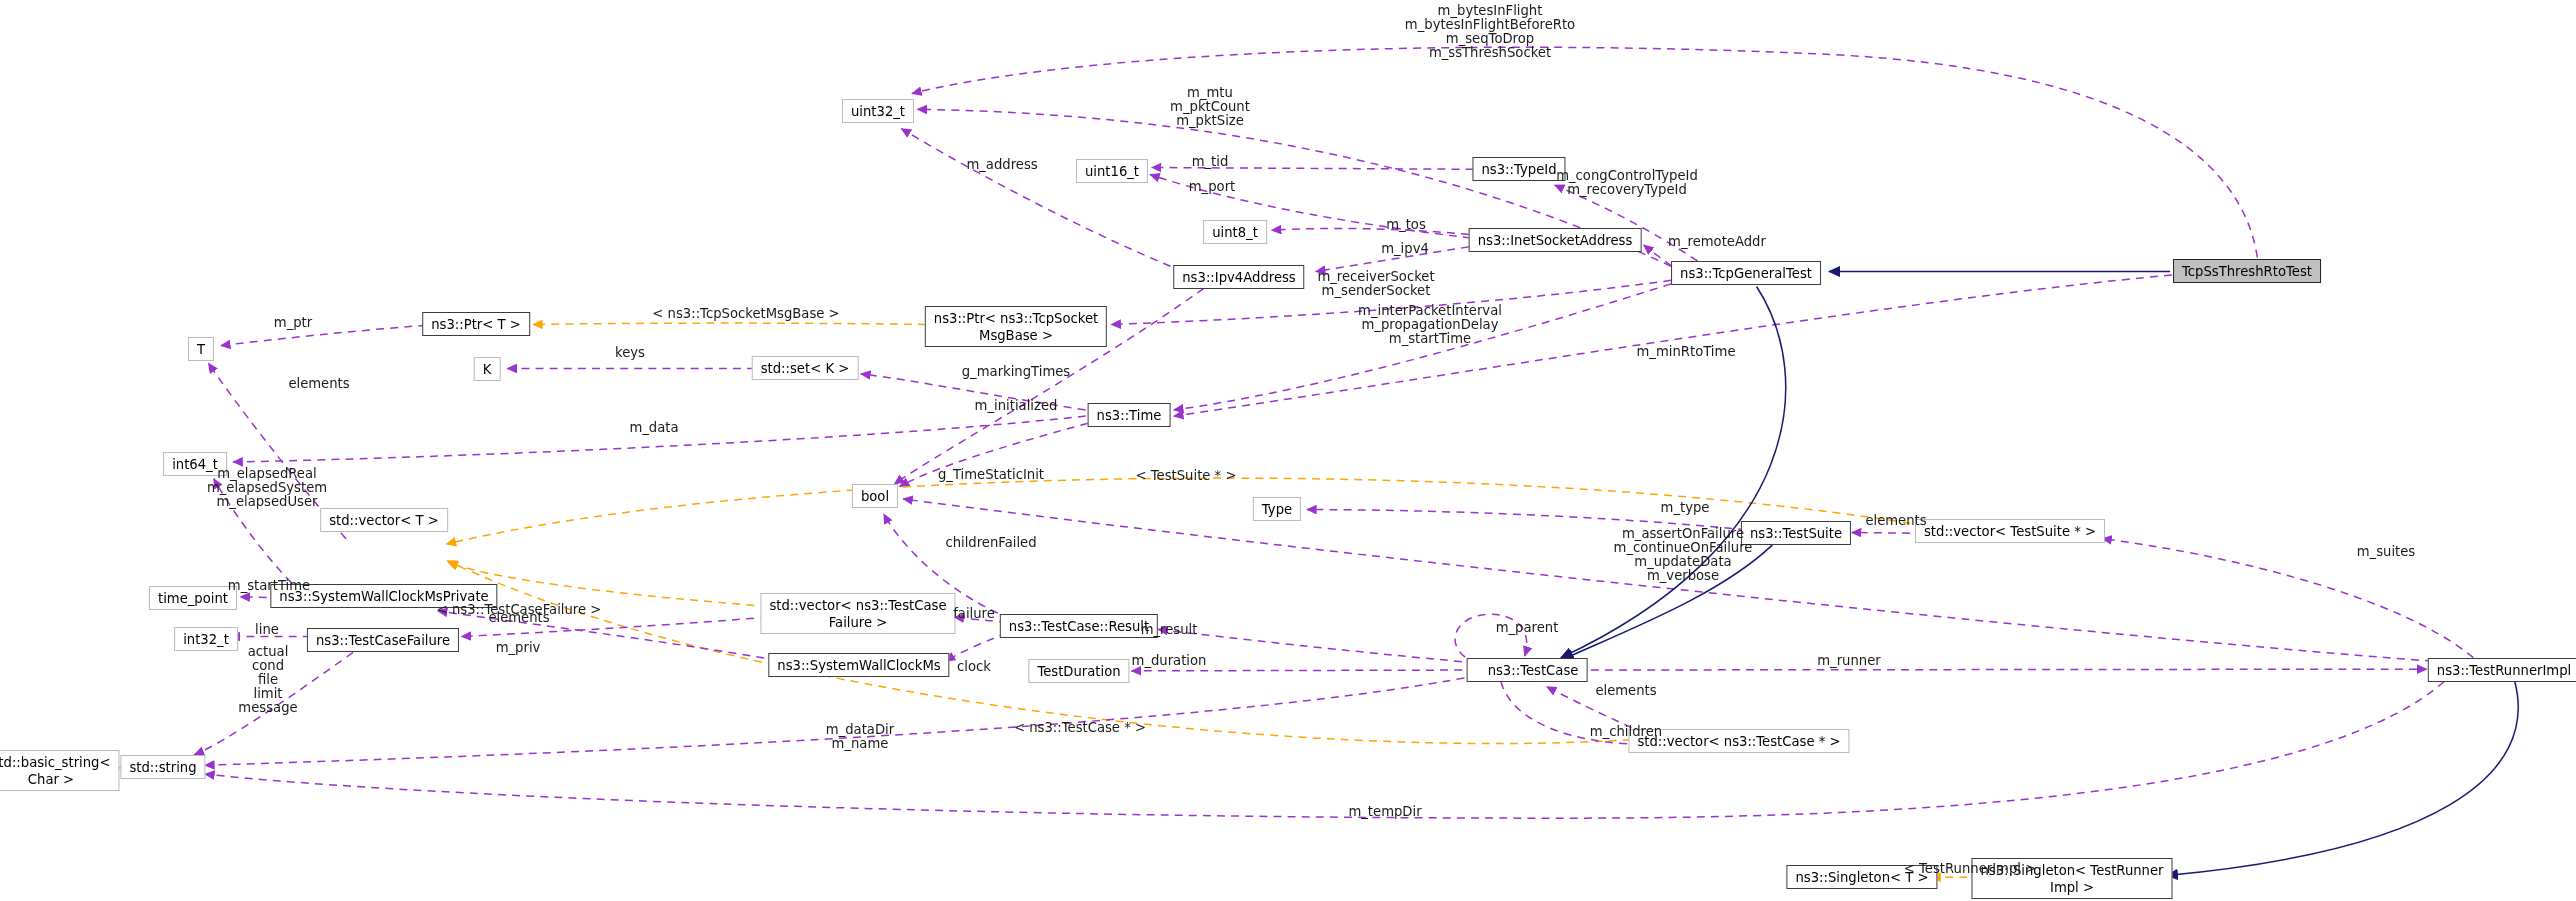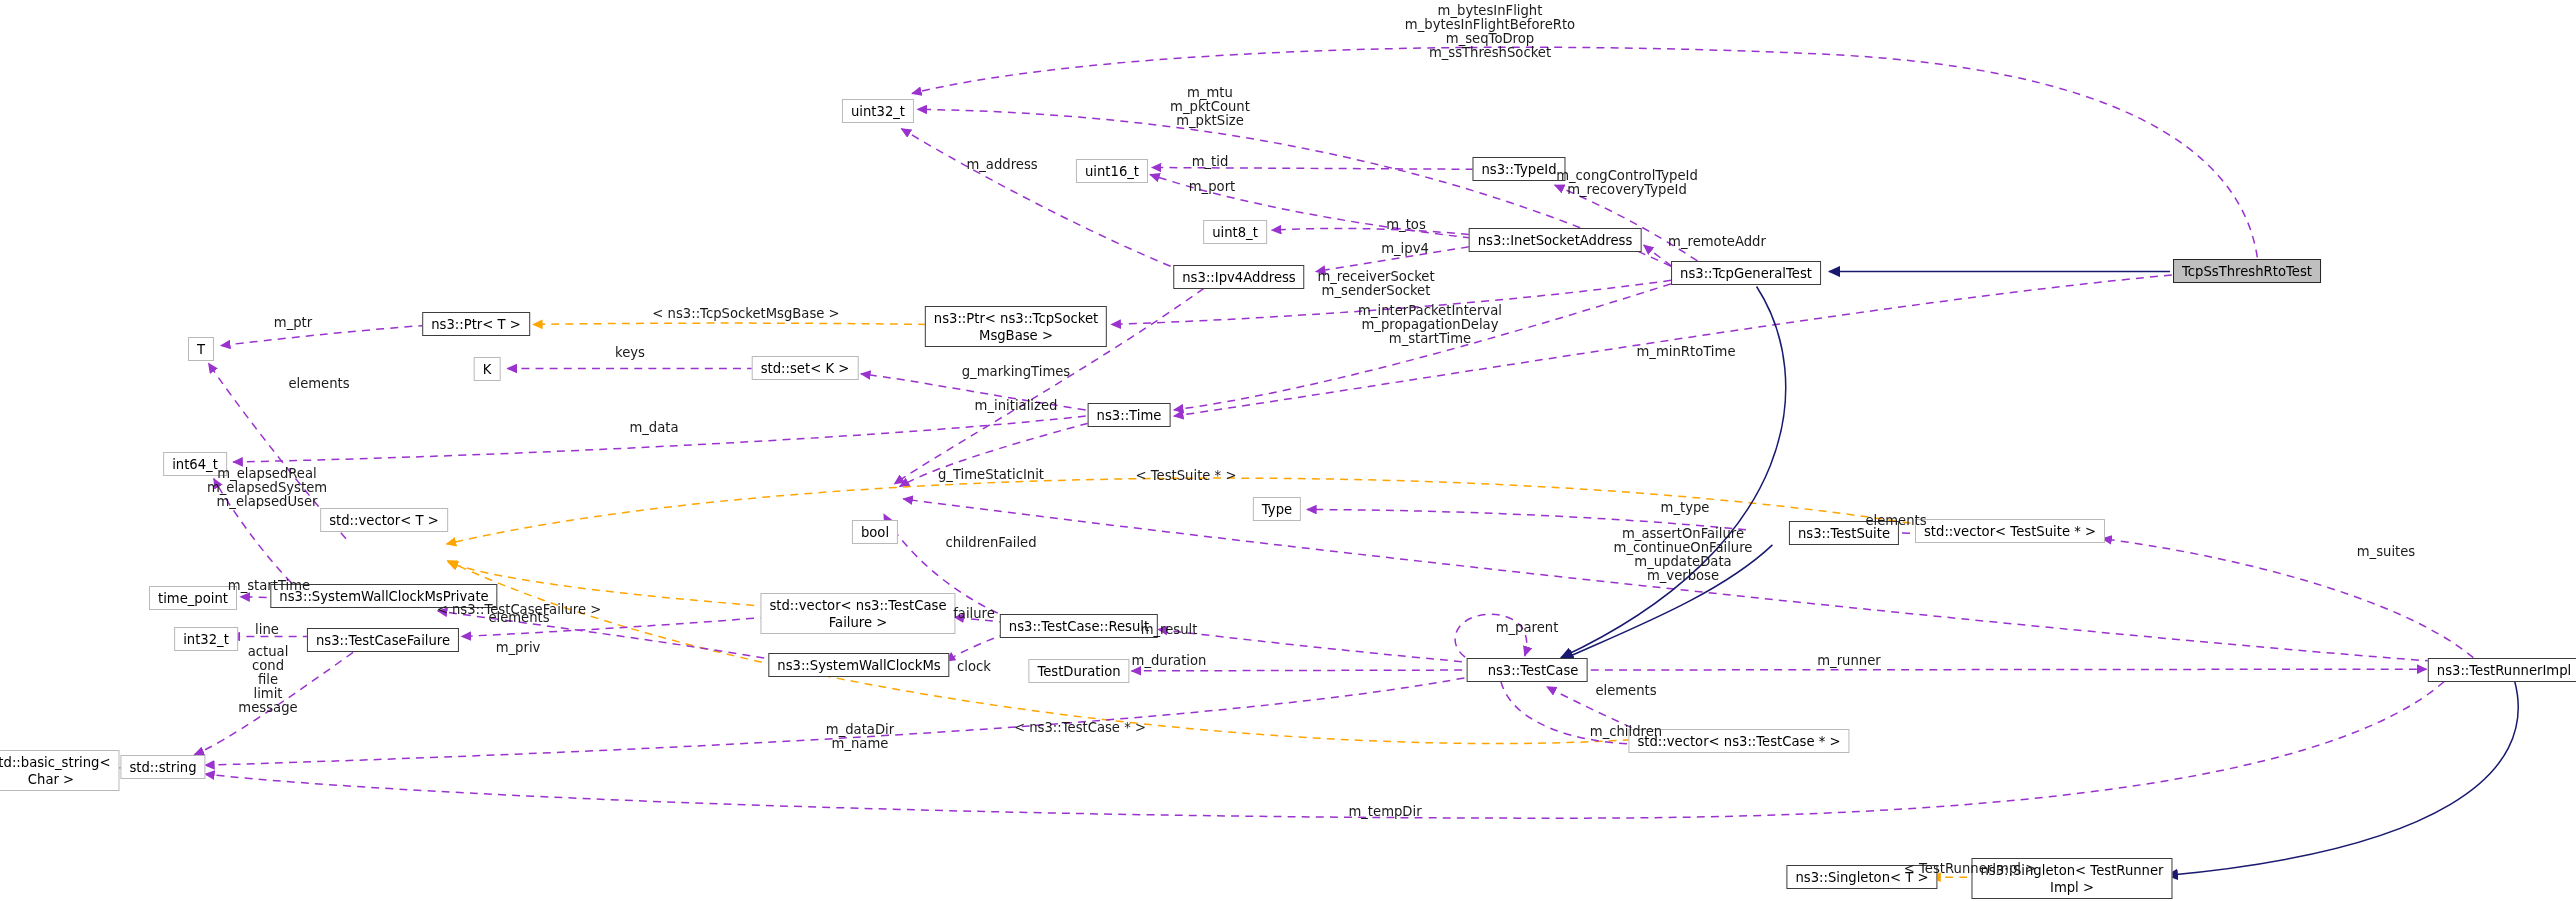--- a/index.html
+++ b/index.html
@@ -93,23 +93,23 @@
       <div class="node cls" style="left: 1746px; top: 261px;">ns3::TcpGeneralTest</div>
       <div class="node focus" style="left: 2247px; top: 259px;">TcpSsThreshRtoTest</div>
       <div class="node " style="left: 201px; top: 337px;">T</div>
       <div class="node cls" style="left: 476px; top: 312px;">ns3::Ptr&lt; T &gt;</div>
       <div class="node cls" style="left: 1016px; top: 306px;">ns3::Ptr&lt; ns3::TcpSocket
 MsgBase &gt;</div>
       <div class="node " style="left: 487px; top: 357px;">K</div>
       <div class="node " style="left: 805px; top: 356px;">std::set&lt; K &gt;</div>
       <div class="node cls" style="left: 1129px; top: 403px;">ns3::Time</div>
       <div class="node " style="left: 195px; top: 452px;">int64_t</div>
-      <div class="node " style="left: 875px; top: 484px; margin-top: 36px;">bool</div>
+      <div class="node " style="left: 875px; top: 484px;">bool</div>
       <div class="node " style="left: 1277px; top: 497px;">Type</div>
-      <div class="node cls" style="left: 1796px; top: 521px; margin-left: 48px;">ns3::TestSuite</div>
+      <div class="node cls" style="left: 1796px; top: 521px;">ns3::TestSuite</div>
       <div class="node " style="left: 2010px; top: 519px;">std::vector&lt; TestSuite * &gt;</div>
       <div class="node " style="left: 384px; top: 508px;">std::vector&lt; T &gt;</div>
       <div class="node " style="left: 193px; top: 586px;">time_point</div>
       <div class="node cls" style="left: 384px; top: 584px;">ns3::SystemWallClockMsPrivate</div>
       <div class="node " style="left: 194px; top: 627px; margin-left: 12px;">int32_t</div>
       <div class="node cls" style="left: 383px; top: 628px;">ns3::TestCaseFailure</div>
       <div class="node " style="left: 858px; top: 593px;">std::vector&lt; ns3::TestCase
 Failure &gt;</div>
       <div class="node cls" style="left: 859px; top: 653px;">ns3::SystemWallClockMs</div>
       <div class="node cls" style="left: 1079px; top: 614px;">ns3::TestCase::Result</div>

